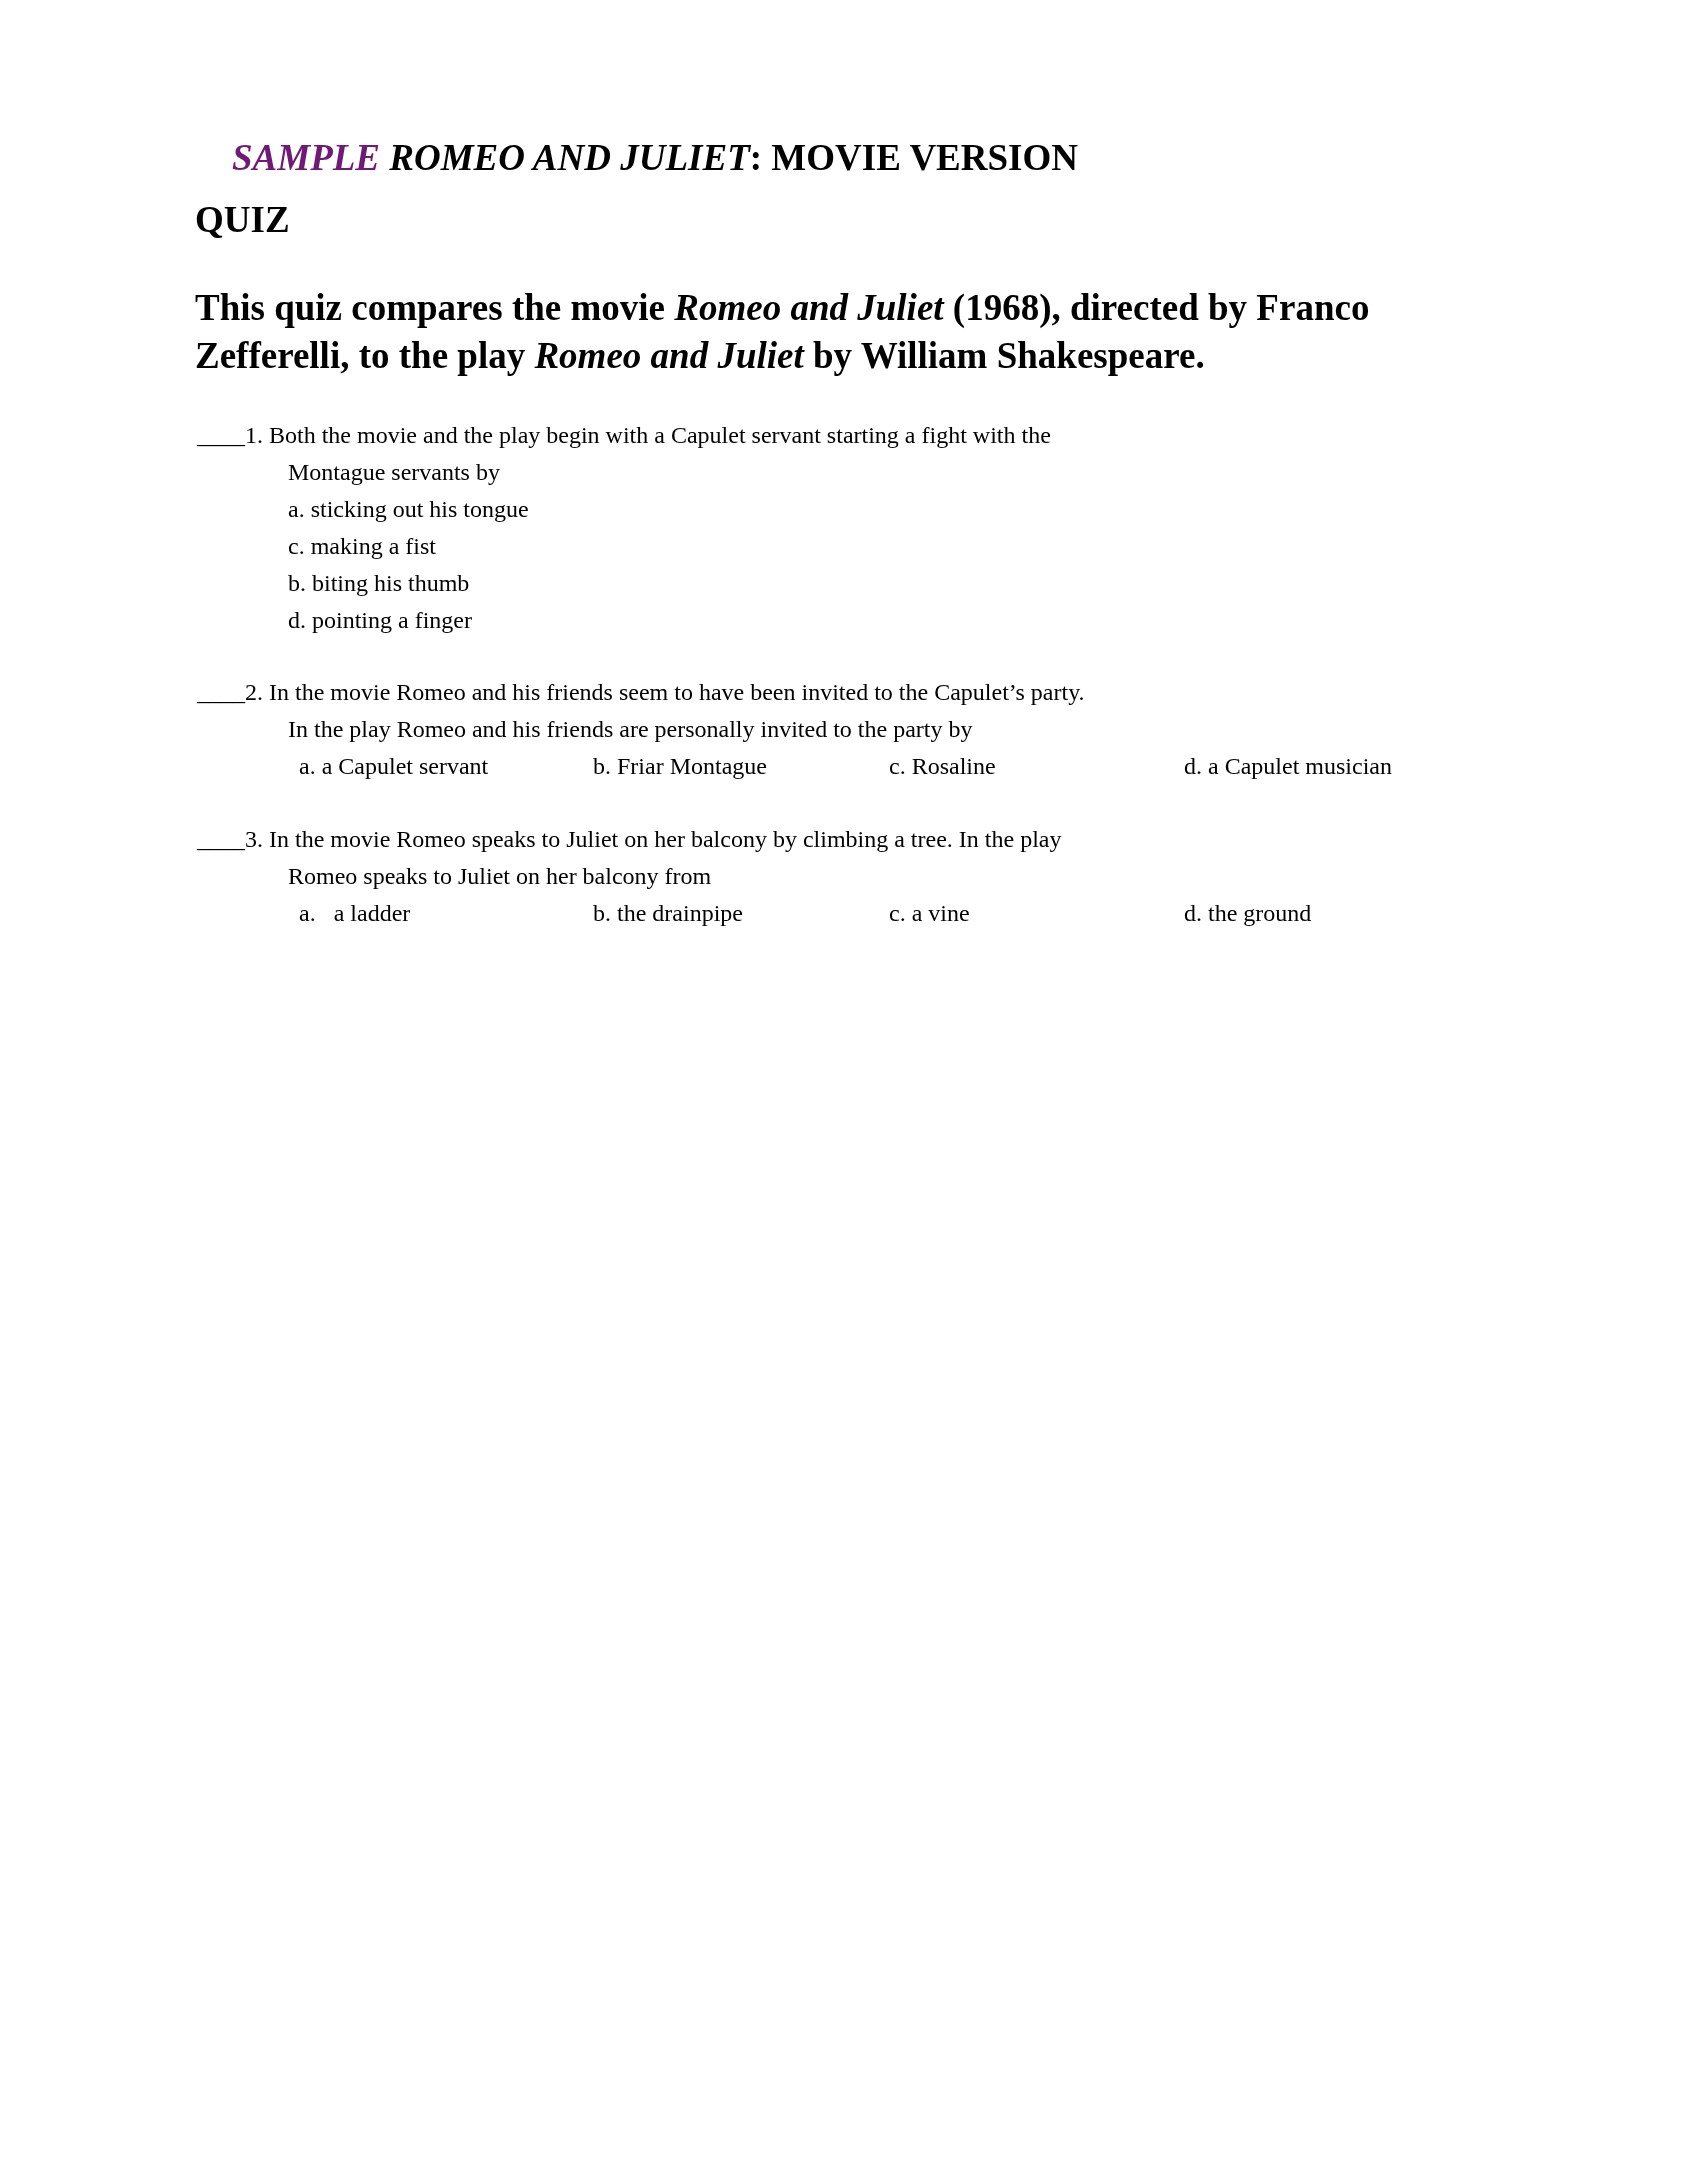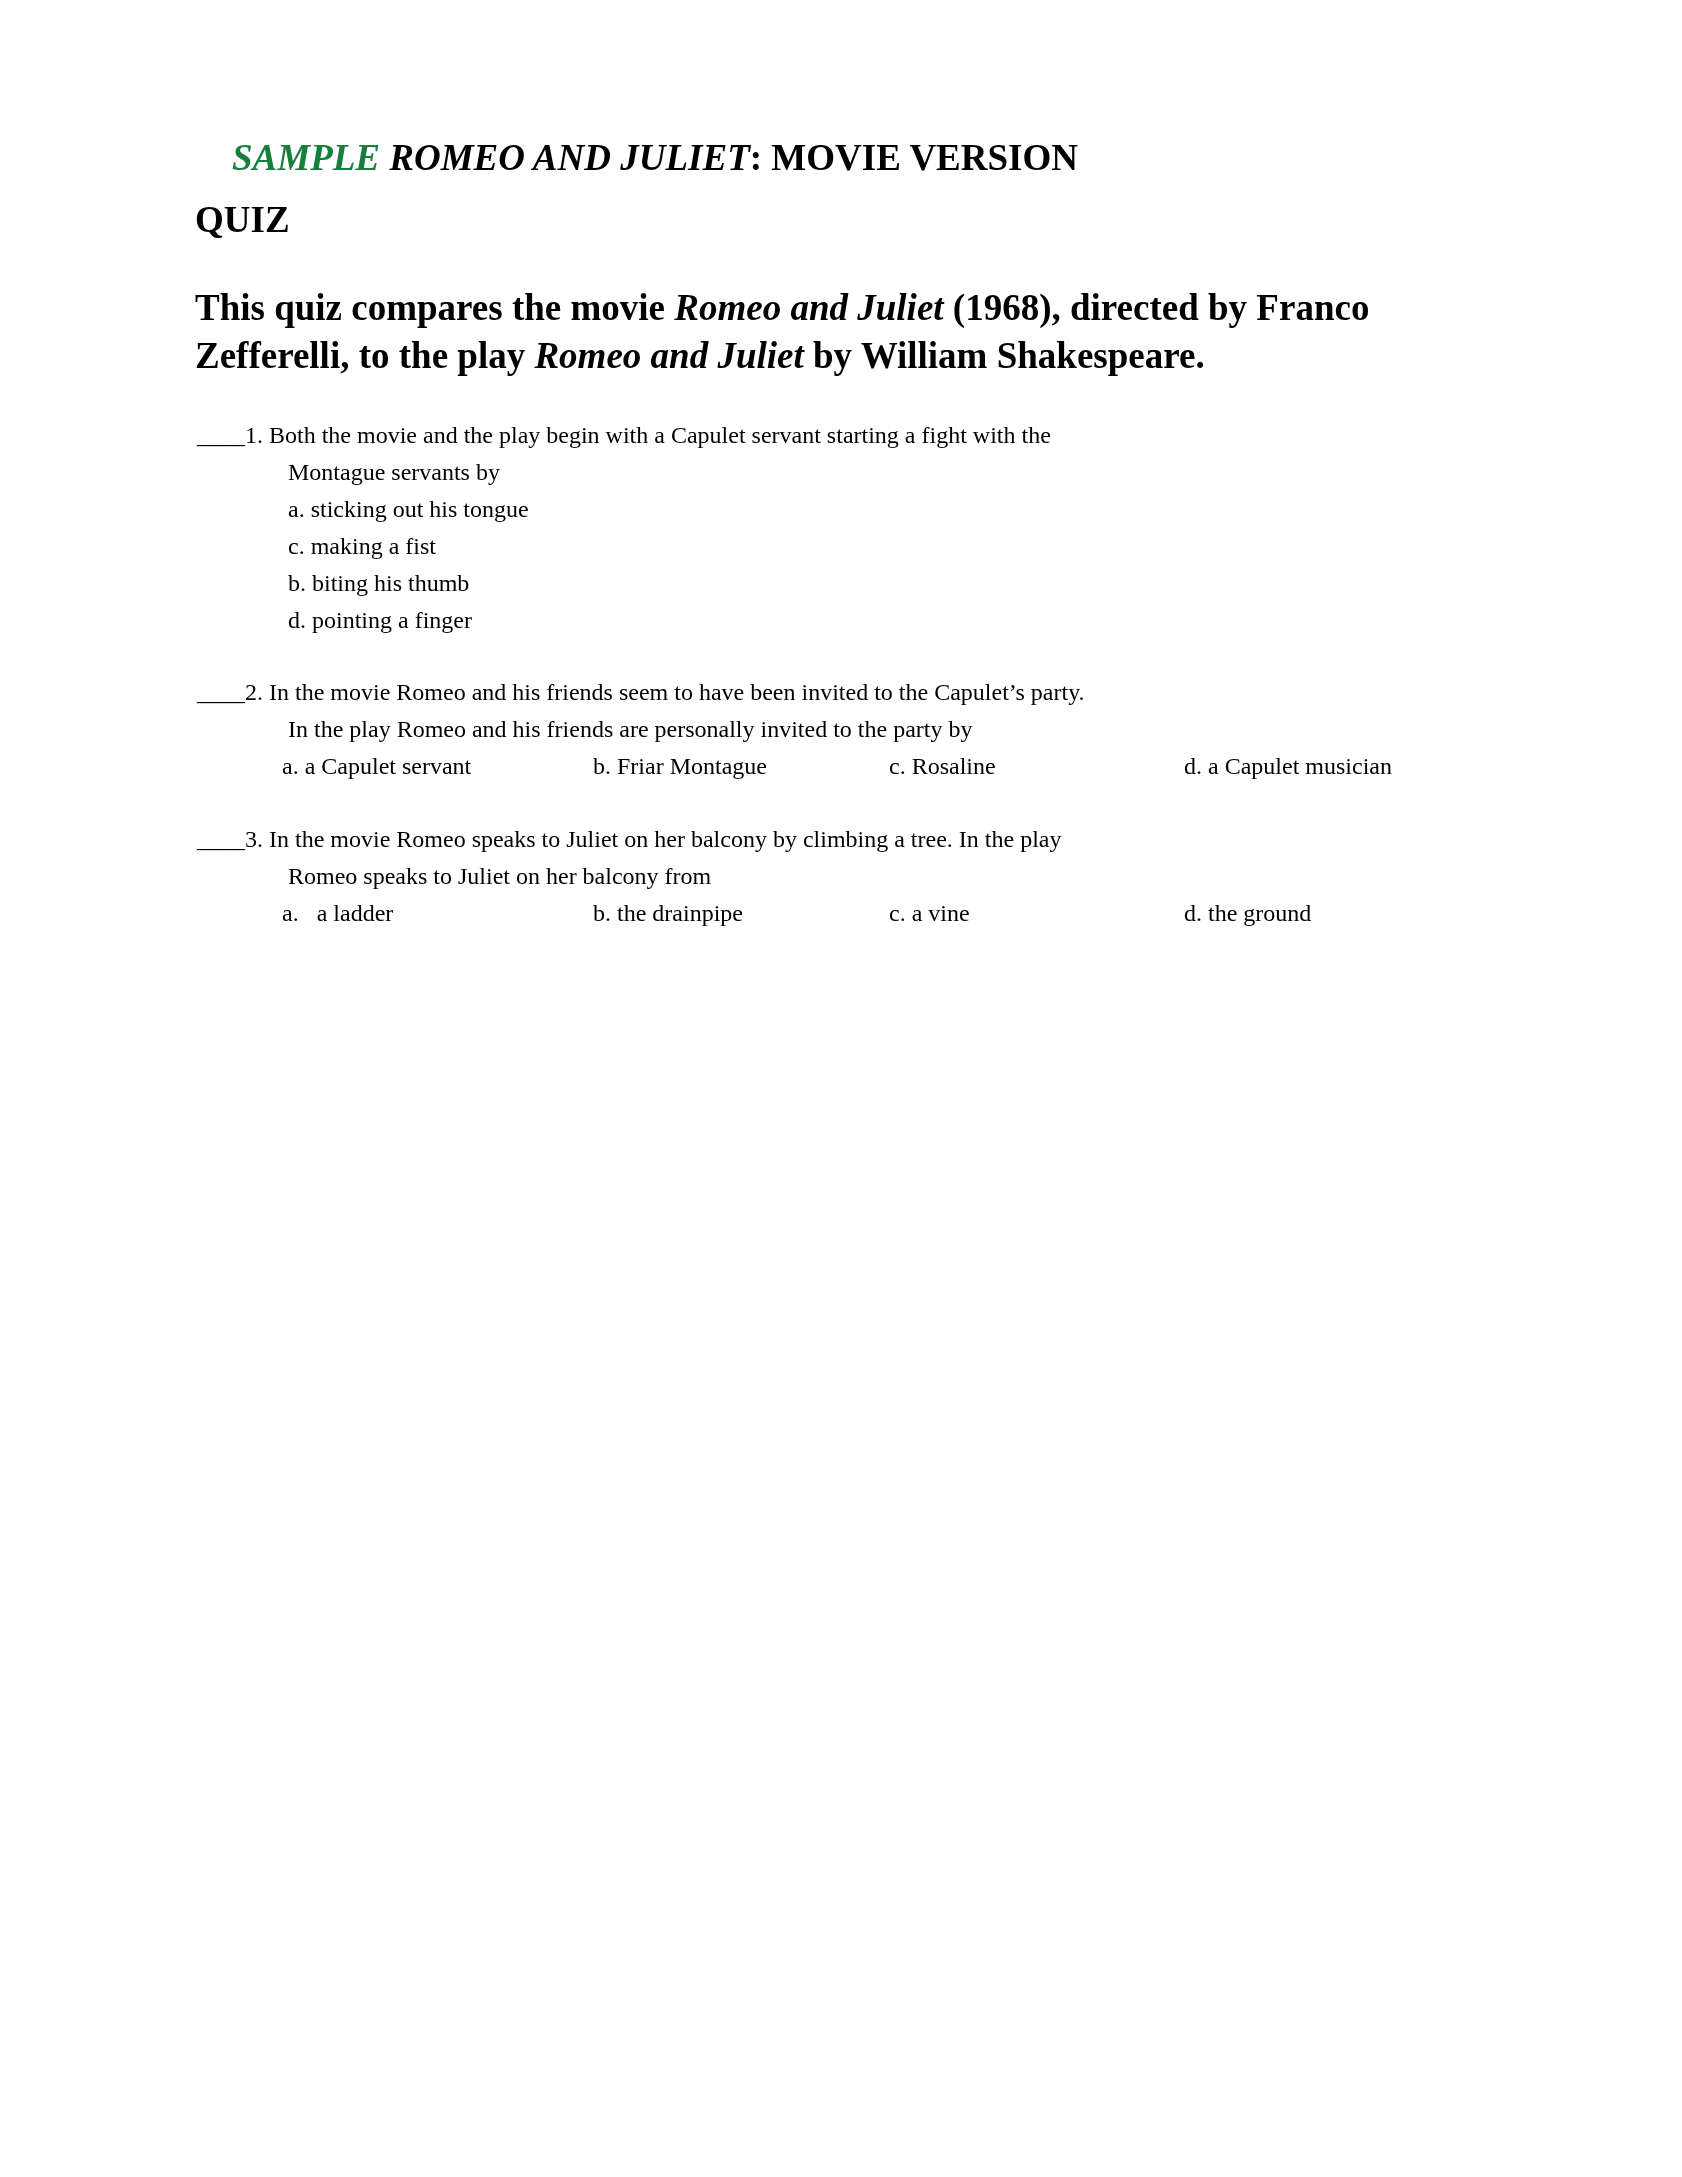--- a/index.html
+++ b/index.html
@@ -63,32 +63,32 @@
   }
   .q1 { top: 417px; }
   .q2 { top: 674px; }
   .q3 { top: 821px; }
 
   .cont, .opt-line { padding-left: 91px; }
 
   
   .opts-row { position: relative; height: 37px; }
   .opts-row .opt { position: absolute; top: 0; white-space: pre; }
-  .opt-a { left: 85px; text-align: center; }
+  .opt-a { left: 102px; text-align: center; }
   .opt-b { left: 396px; }
   .opt-c { left: 692px; }
   .opt-d { left: 987px; }
 </style>
 </head>
 <body>
 
 <div class="page">
 
   <div class="doc-header">
-    <span class="sample" style="color: #15803d;">SAMPLE </span><span class="t-italic">ROMEO AND JULIET</span><span>: MOVIE VERSION</span>
+    <span class="sample" style="color: #701a75;">SAMPLE </span><span class="t-italic">ROMEO AND JULIET</span><span>: MOVIE VERSION</span>
   </div>
 
   <div class="quiz-heading">QUIZ</div>
 
   <div class="intro">
     <div class="line"><span>This quiz compares the movie </span><span class="it">Romeo and Juliet</span><span> (1968), directed by Franco</span></div>
     <div class="line"><span>Zefferelli, to the play </span><span class="it">Romeo and Juliet</span><span> by William Shakespeare.</span></div>
   </div>
 
   <div class="question q1">

